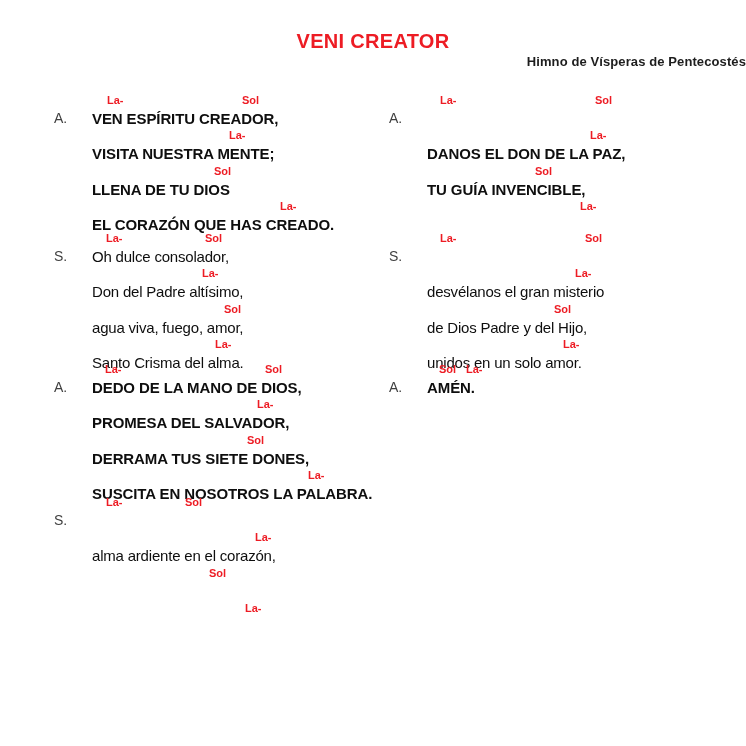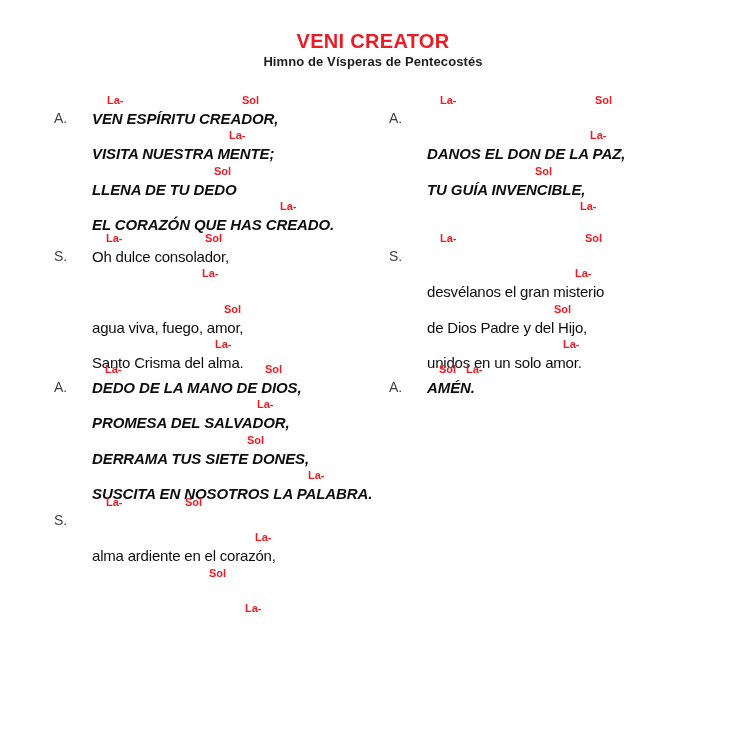--- a/index.html
+++ b/index.html
@@ -12,21 +12,21 @@
   }
   .page { position: absolute; inset: 0; background: #fff; }
 
   .header { position: absolute; top: 31px; left: 0; width: 100%; text-align: center; }
   .title {
     font-size: 20px; font-weight: 700; letter-spacing: 0.3px;
     color: #ED1C24; line-height: 21px;
   }
   .subtitle {
     font-size: 13px; font-weight: 700; color: #1d1d1d;
-    line-height: 14px; margin-top: 3px; letter-spacing: 0.1px;
+    line-height: 14px; margin-top: 3px; letter-spacing: 0.1px; text-align: right;
   }
 
   .column { position: absolute; top: 0; }
   .column-left  { left: 92px;  width: 300px; }
   .column-right { left: 427px; width: 300px; }
 
   .verse { position: absolute; left: 0; }
   .verse-label {
     position: absolute; left: -38px; top: 12px;
     font-size: 14px; font-weight: 400; color: #3F3F3F; line-height: 23px;
@@ -35,21 +35,21 @@
   .chord-row { position: relative; height: 12px; }
   .chord {
     position: absolute; top: -1px;
     font-size: 11px; font-weight: 700; color: #ED1C24;
     line-height: 12px; white-space: pre; letter-spacing: 0; padding-left: 12px;
   }
   .lyric {
     font-size: 15px; line-height: 23px; white-space: pre;
     color: #0e0e0e; letter-spacing: -0.2px;
   }
-  .verse.bold .lyric { font-weight: 700; letter-spacing: -0.1px; font-style: italic; }
+  .verse.bold .lyric { font-weight: 700; letter-spacing: -0.1px; }
 </style>
 </head>
 <body>
 
 <div class="page">
 
   <div class="header">
     <div class="title">VENI CREATOR</div>
     <div class="subtitle">Himno de Vísperas de Pentecostés</div>
   </div>
@@ -67,21 +67,21 @@
         <div class="pair">
           <div class="chord-row">
             <span class="chord" style="left: 125px;">La-</span>
           </div>
           <div class="lyric">VISITA NUESTRA MENTE;</div>
         </div>
         <div class="pair">
           <div class="chord-row">
             <span class="chord" style="left: 110px;">Sol</span>
           </div>
-          <div class="lyric">LLENA DE TU DEDO</div>
+          <div class="lyric">LLENA DE TU DIOS</div>
         </div>
         <div class="pair">
           <div class="chord-row">
             <span class="chord" style="left: 176px;">La-</span>
           </div>
           <div class="lyric">EL CORAZÓN QUE HAS CREADO.</div>
         </div>
       </div>
       <div class="verse" style="top: 233px;">
         <div class="verse-label">S.</div>
@@ -89,20 +89,21 @@
           <div class="chord-row">
             <span class="chord" style="left: 2px;">La-</span>
             <span class="chord" style="left: 101px;">Sol</span>
           </div>
           <div class="lyric">Oh dulce consolador,</div>
         </div>
         <div class="pair">
           <div class="chord-row">
             <span class="chord" style="left: 98px;">La-</span>
           </div>
+          <div class="lyric">Don del Padre altísimo,</div>
         </div>
         <div class="pair">
           <div class="chord-row">
             <span class="chord" style="left: 120px;">Sol</span>
           </div>
           <div class="lyric">agua viva, fuego, amor,</div>
         </div>
         <div class="pair">
           <div class="chord-row">
             <span class="chord" style="left: 111px;">La-</span>

